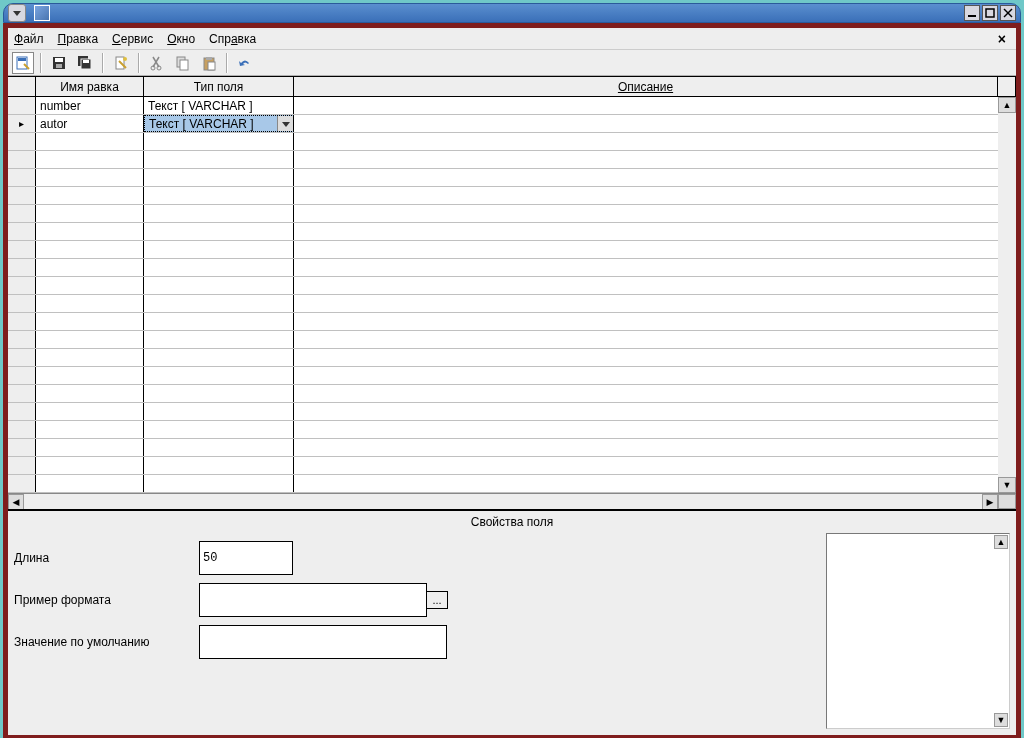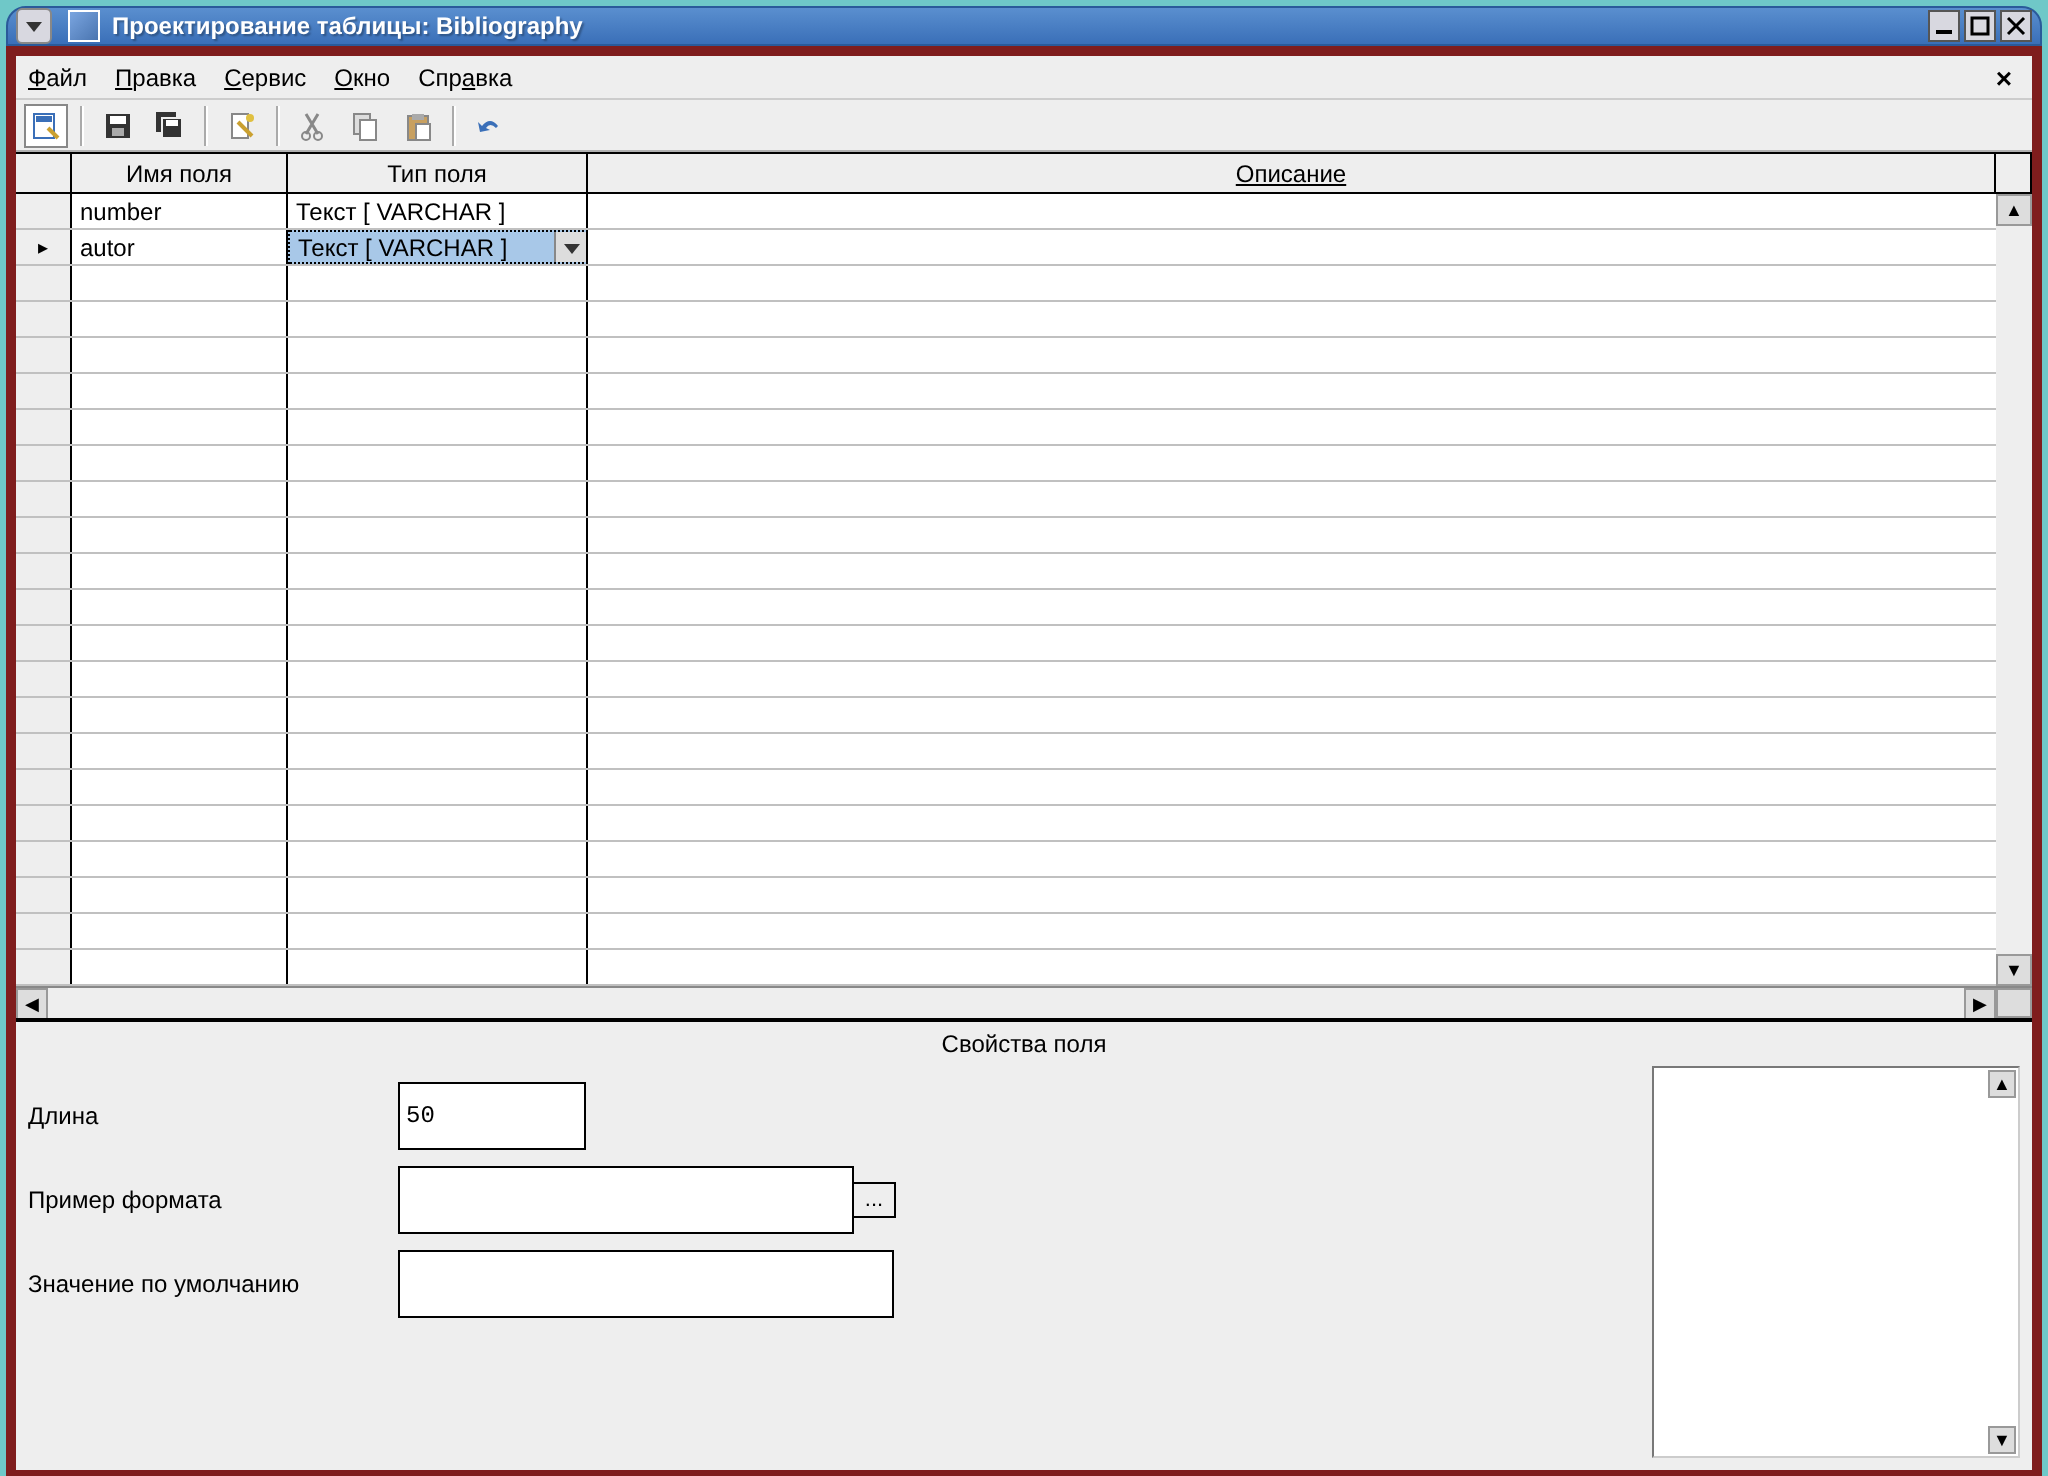--- a/index.html
+++ b/index.html
@@ -276,21 +276,20 @@
 </head>
 <body>
 
 <div class="titlebar">
   <div class="sysbtn-left">
     <svg viewBox="0 0 10 10">
         <polygon points="1,3 9,3 5,8" fill="#333"></polygon>
       </svg>
   </div>
   <div class="app-icon"></div>
-  <div class="title-text">Проектирование таблицы: Bibliography</div>
   <div class="sysbtns">
     <div class="sysbtn">
         <svg width="10" height="10">
           <rect x="1" y="7" width="8" height="2" fill="#000"></rect>
         </svg>
       </div>
     <div class="sysbtn">
         <svg width="10" height="10">
           <rect x="1" y="1" width="8" height="8" fill="none" stroke="#000" stroke-width="1.5"></rect>
         </svg>
@@ -371,21 +370,21 @@
     <div class="tb-btn">
       <svg width="16" height="16">
           <path d="M12 8 Q8 3 4 8 L2 6 L3 11 L8 10 L6 9 Q8 6 11 9" fill="#3a6fb8"></path>
         </svg>
     </div>
   </div>
 
   <div class="table-area">
     <div class="grid-header">
       <div class="hcell col-marker"></div>
-      <div class="hcell col-name">Имя поля</div>
+      <div class="hcell col-name">Имя равка</div>
       <div class="hcell col-type">Тип поля</div>
       <div class="hcell col-desc">Описание</div>
       <div class="hcell col-scroll"></div>
     </div>
     <div class="grid-body">
       <div class="grid-row">
         <div class="cell col-marker"></div>
         <div class="cell col-name">number</div>
         <div class="cell col-type">Текст [ VARCHAR ]</div>
         <div class="cell col-desc"></div>

